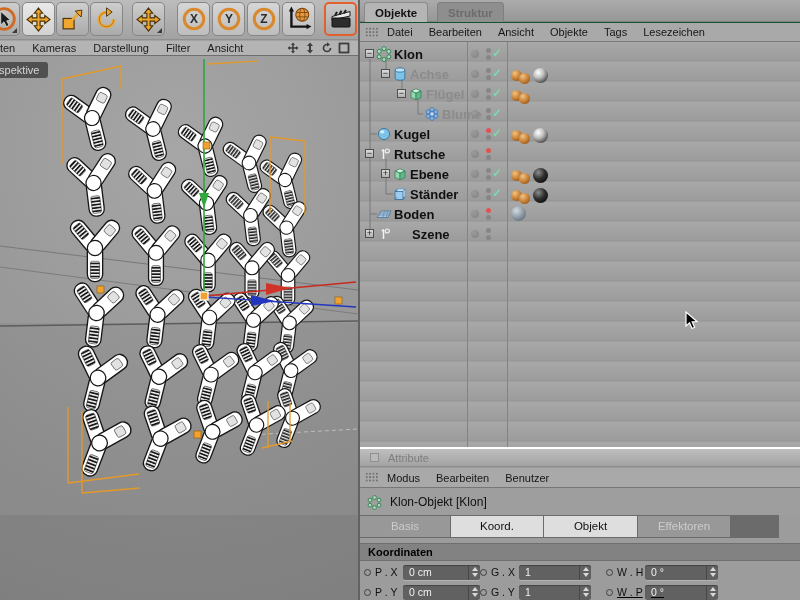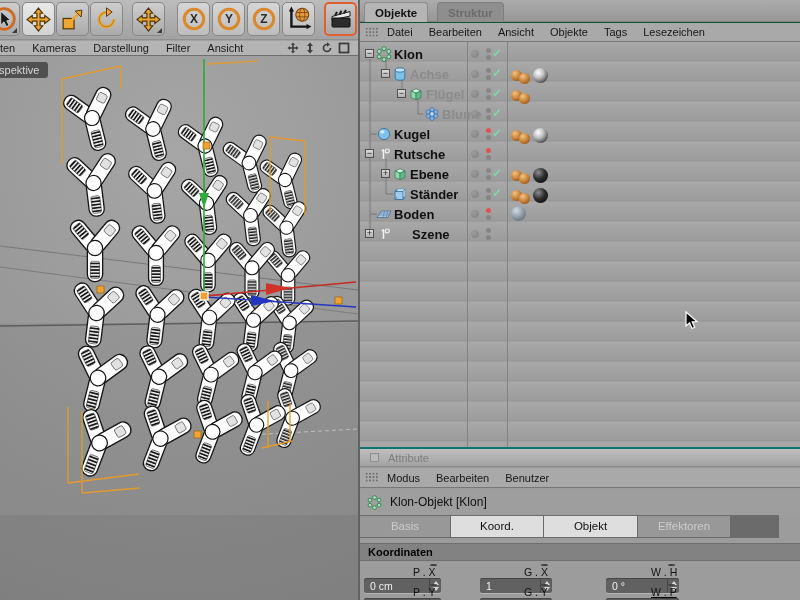--- a/index.html
+++ b/index.html
@@ -69,42 +69,42 @@
   .tag.copper.second { margin-left:-3px; margin-top:7px; }
   .tag.chrome { width:15px; height:15px; margin-left:3px;
     background:radial-gradient(circle at 35% 30%, #ffffff, #bdbdbd 38%, #595959 72%, #2e2e2e); }
   .tag.blackball { width:15px; height:15px; margin-left:3px;
     background:radial-gradient(circle at 35% 30%, #8d8d8d, #2e2e2e 45%, #000000); }
   .tag.grayball { width:15px; height:15px;
     background:radial-gradient(circle at 35% 30%, #d3dae0, #8d9aa5 50%, #49545d); }
 
   
   .attr-panel { position:absolute; left:0; top:447px; width:440px; height:153px; background:#9c9c9c;
-    border-top:2px solid #0f766e; }
+    border-top:2px solid #ffffff; }
   .attr-title { position:absolute; left:0; top:0; width:440px; height:18px;
     background:linear-gradient(#bfbfbf,#a3a3a3); border-bottom:1px solid #8a8a8a;
     display:flex; align-items:center; }
   .attr-title-icon { width:9px; height:9px; border:1px solid #8f8f8f; background:#bababa; margin:0 9px 0 10px; }
   .attr-title-text { font-size:11px; color:#7e7e7e; }
   .attr-menubar { position:absolute; left:0; top:19px; width:440px; height:20px; background:#a9a9a9;
     border-bottom:1px solid #777; }
   .attr-objrow { position:absolute; left:0; top:40px; width:440px; height:26px; background:#9e9e9e;
     display:flex; align-items:center; }
   .attr-objrow svg { margin:0 8px 0 7px; }
   .attr-obj-title { font-size:12px; color:#101010; }
   .attr-tabs { position:absolute; left:0; top:66px; width:419px; height:23px; display:grid;
     grid-template-columns:90px 92px 93px 92px 1fr; background:#6b6b6b; grid-gap:1px; border-top:1px solid #6b6b6b; border-bottom:1px solid #6b6b6b; }
   .attr-tab { font-size:11.5px; text-align:center; line-height:21px; }
   .attr-tab.dim { background:#989898; color:#cccccc; }
   .attr-tab.active { background:#dedede; color:#101010; }
   .attr-section { position:absolute; left:0; top:94px; width:440px; height:18px; background:#828282;
     border-top:1px solid #6f6f6f; border-bottom:1px solid #707070;
     font-size:11px; font-weight:700; color:#000; padding:2px 0 0 8px; }
   .attr-fields { position:absolute; left:0; top:113px; width:440px; height:40px; }
-  .field { position:absolute; height:16px; display:flex; align-items:flex-end;flex-direction:column; }
+  .field { position:absolute; height:16px; display:flex; align-items:center; }
   .f-circle { width:7px; height:7px; border:1.2px solid #3f3f3f; border-radius:50%; margin-right:4px; }
   .f-label { font-size:10.5px; color:#111; width:28px; white-space:nowrap; }
   .f-box { position:relative; height:15px; background:#616161; border-radius:2.5px;
     box-shadow:inset 0 1px 1px #454545, 0 1px 0 #b5b5b5; display:flex; align-items:center; }
   .f-val { font-size:10.5px; color:#f0f0f0; padding-left:6px; flex:1; }
   .f-spin { width:12px; height:15px; border-left:1px solid #474747; display:flex; flex-direction:column;
     align-items:center; justify-content:center; gap:2px; }
   .f-spin i { display:block; width:0; height:0; border-left:3.5px solid transparent; border-right:3.5px solid transparent; }
   .f-spin .up { border-bottom:4px solid #d9d9d9; }
   .f-spin .dn { border-top:4px solid #d9d9d9; }

